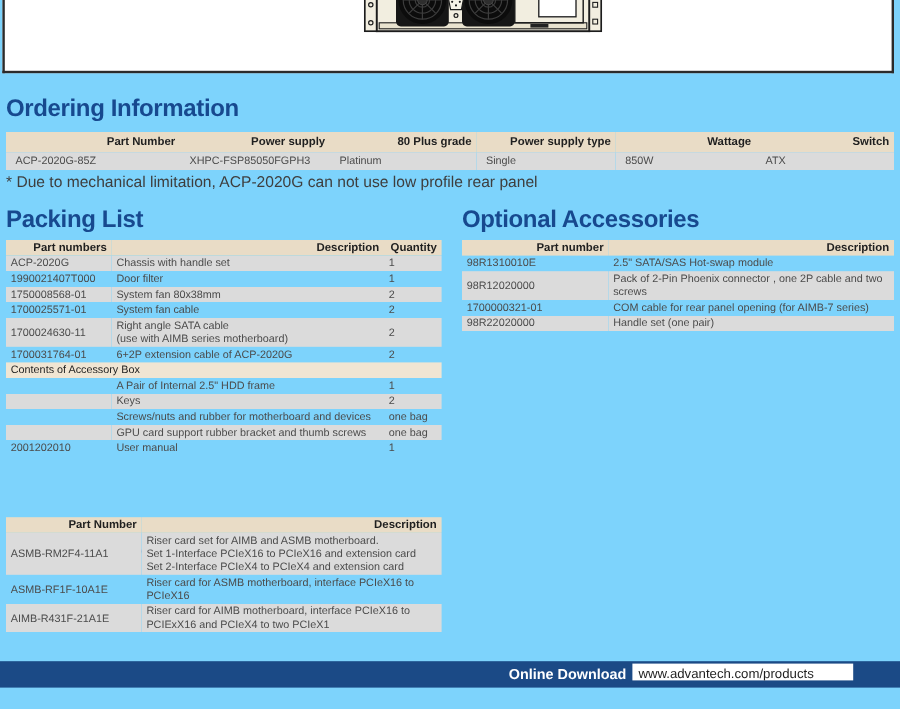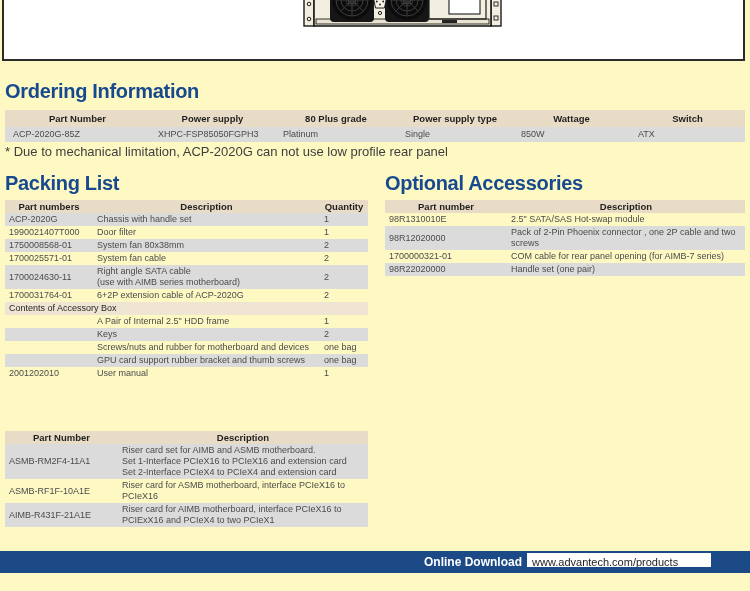--- a/index.html
+++ b/index.html
@@ -1,33 +1,33 @@
 <!DOCTYPE html>
 <html><head>
 <meta charset="utf-8">
 <style>
   html,body { margin:0; padding:0; background:#fff; }
   .page {
     position:relative; width:750px; height:591px; overflow:hidden;
-    background:#fef9c3; font-family:"Liberation Sans", sans-serif;
+    background:#7dd3fc; font-family:"Liberation Sans", sans-serif;
   }
   
   .topbox {
     position:absolute; left:2px; top:-12px; width:743px; height:73px;
     border:2px solid #2b2b2b; border-top:none; box-sizing:border-box; background:#fff;
   }
   .chassis { position:absolute; left:299px; top:0px; }
 
   .sec-title {
     position:absolute; color:#17498f; font-size:20px; font-weight:bold;
     letter-spacing:-0.3px; white-space:nowrap;
   }
   .tbl { position:absolute; border-collapse:collapse; table-layout:fixed; font-size:9px; }
   .tbl th {
-    background:#e9dcc6; color:#1f1f1f; font-size:9.5px; text-align:center;
+    background:#e9dcc6; color:#1f1f1f; font-size:9.5px; text-align:right;
     padding:1px 4px; line-height:11px; font-weight:bold; white-space:nowrap;
   }
   .tbl td {
     color:#4b4b4b; padding:1px 4px; line-height:11px;
     white-space:pre-line; vertical-align:middle; overflow:hidden;
   }
   .tbl tr.shade td { background:#dbdbdb; }
   .tbl tr.section-row td { background:#f0e5d3; font-weight:normal; color:#1f1f1f; white-space:nowrap; }
   .ordering th { padding:3px 4px; }
   .ordering td { padding:2px 8px; white-space:nowrap; }

